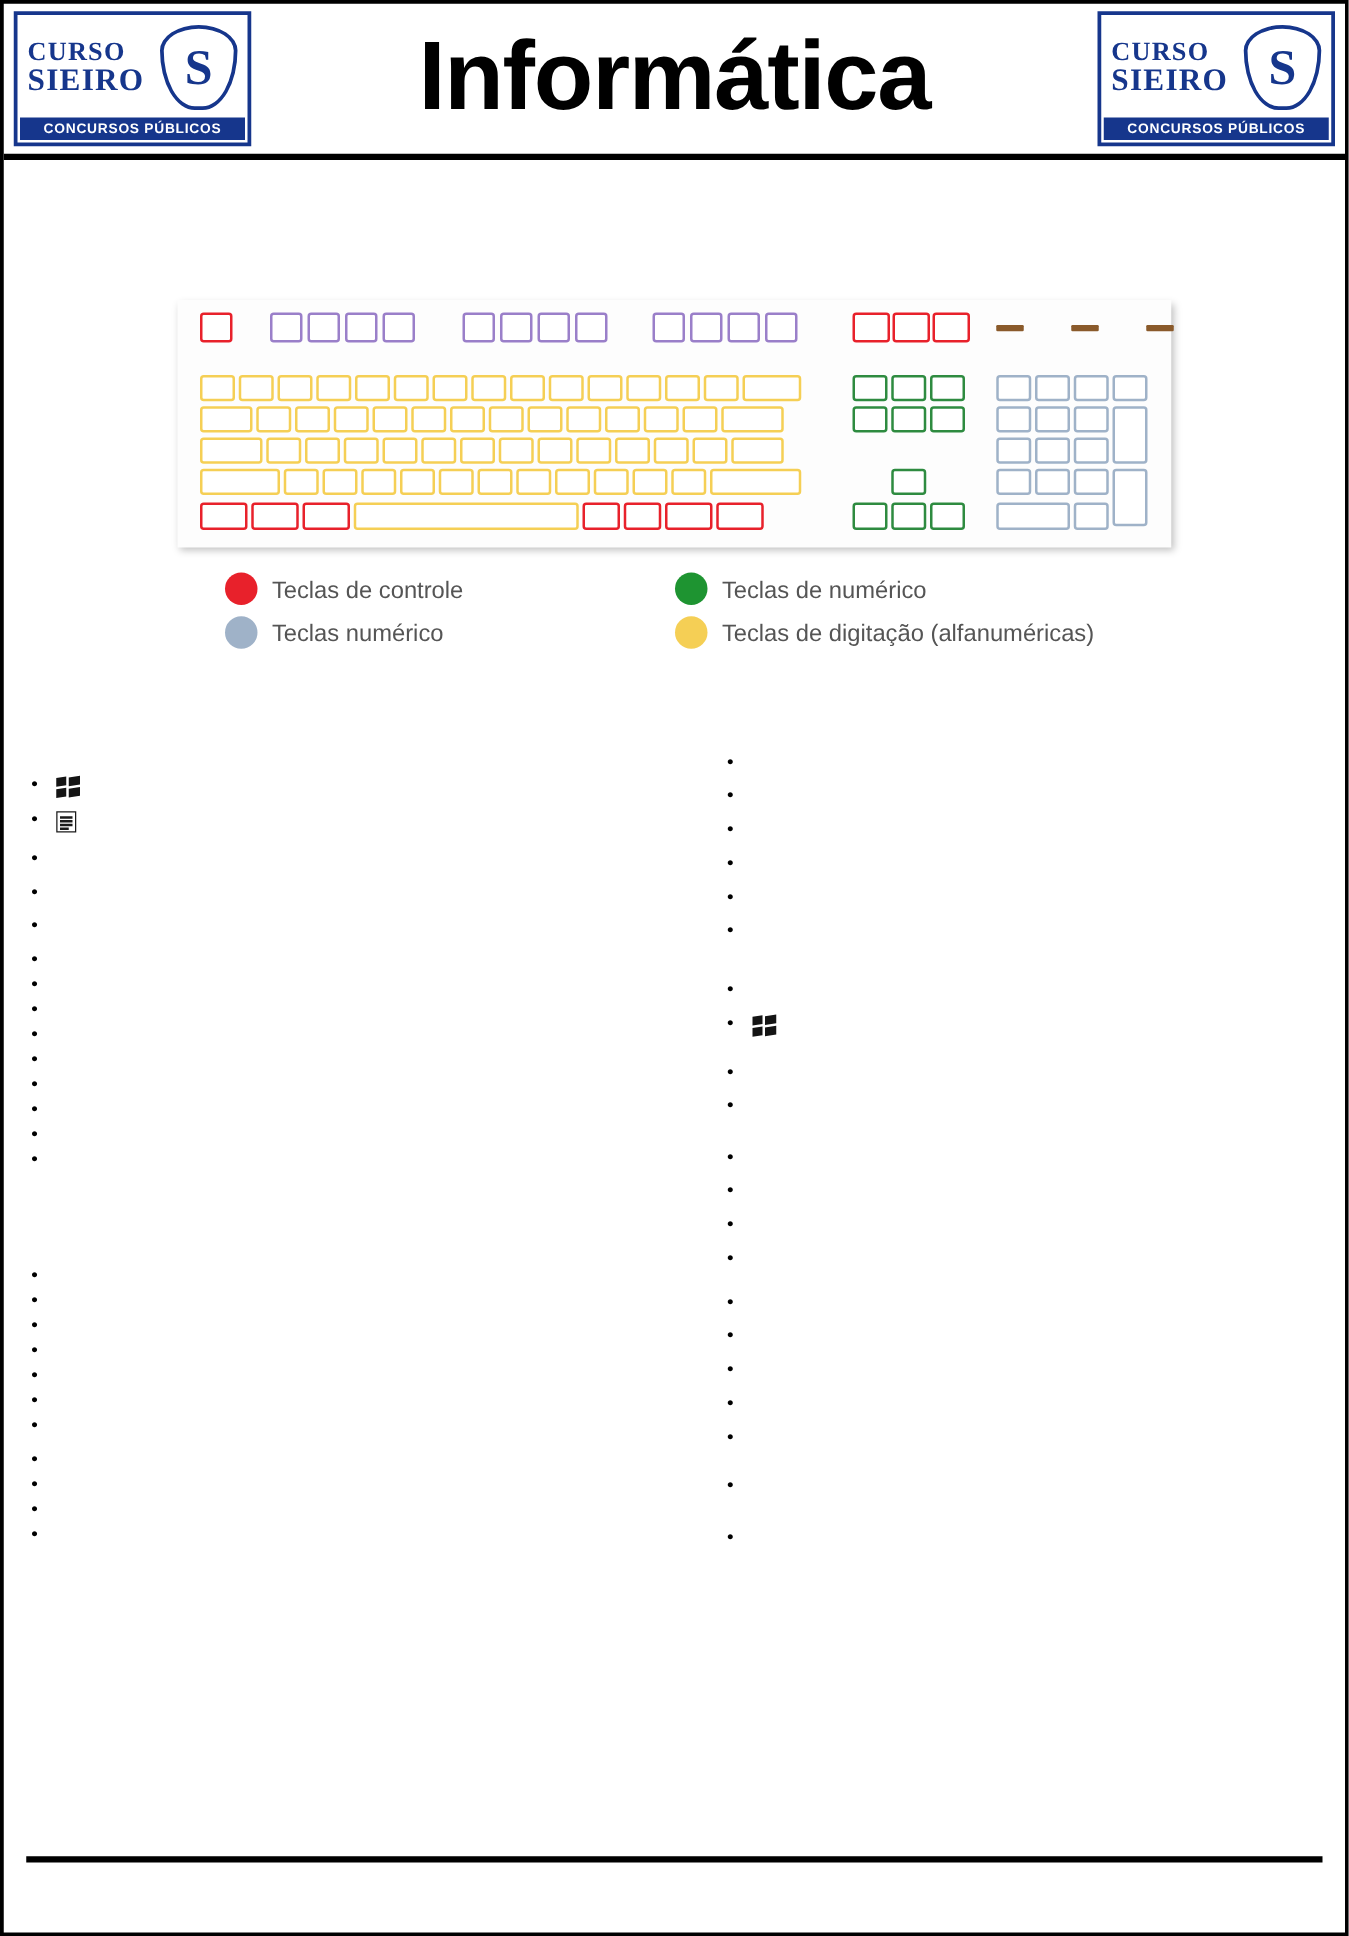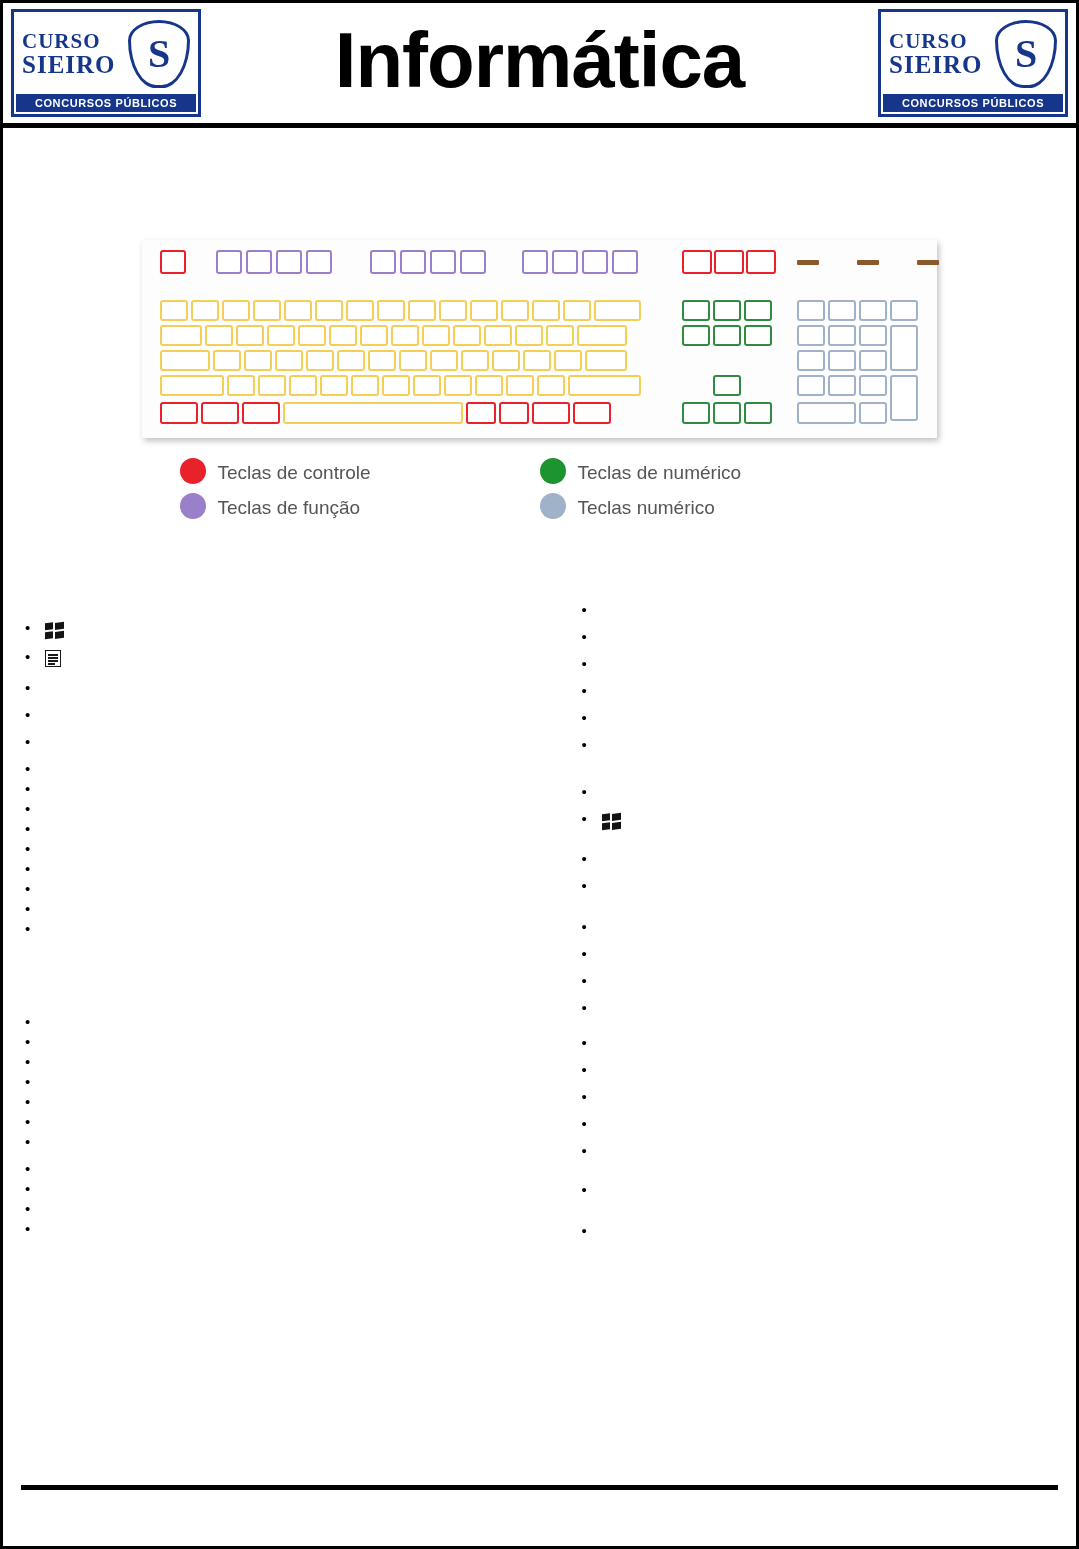--- a/index.html
+++ b/index.html
@@ -472,26 +472,26 @@
     <div class="legend">
       <div class="legend-item">
         <span class="dot" style="background:#e8212b;"></span>
         <span>Teclas de controle</span>
       </div>
       <div class="legend-item">
         <span class="dot" style="background:#1e9431;"></span>
         <span>Teclas de numérico</span>
       </div>
       <div class="legend-item">
-        <span class="dot" style="background:#9a7fc9;"></span>
-        <span>Teclas de função</span>
-      </div>
-      <div class="legend-item">
         <span class="dot" style="background:#9fb2c8;"></span>
         <span>Teclas numérico</span>
+      </div>
+      <div class="legend-item">
+        <span class="dot" style="background:#f5cf55;"></span>
+        <span>Teclas de digitação (alfanuméricas)</span>
       </div>
     </div>
 
   </div>
 
   <div class="columns">
 
     <div class="col col-left">
       <ul class="bullets">
         <li style="margin-top:18px;">

